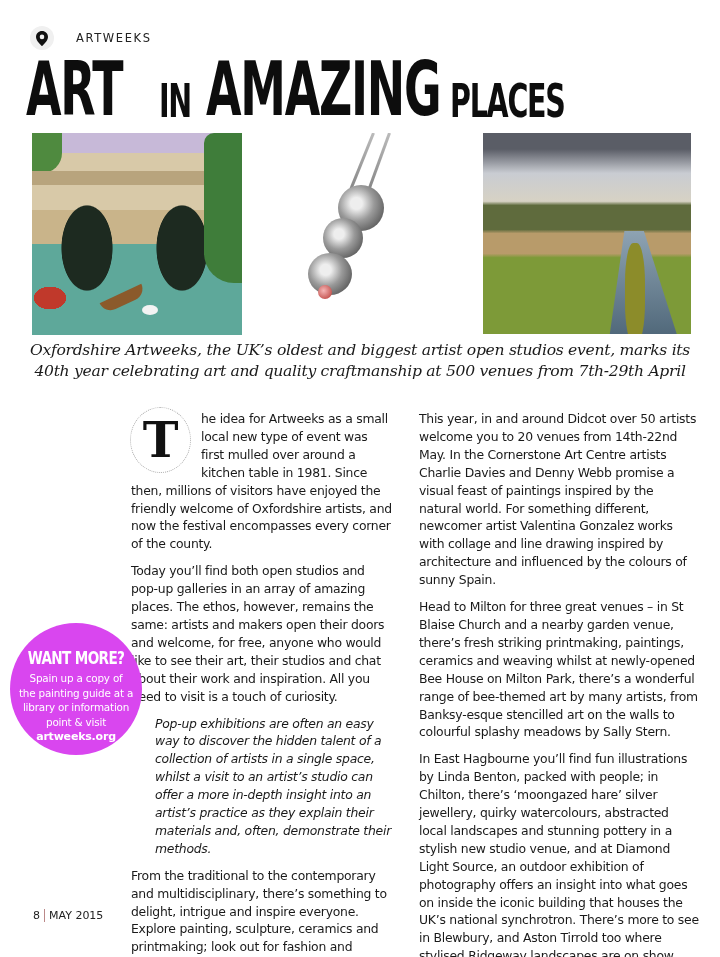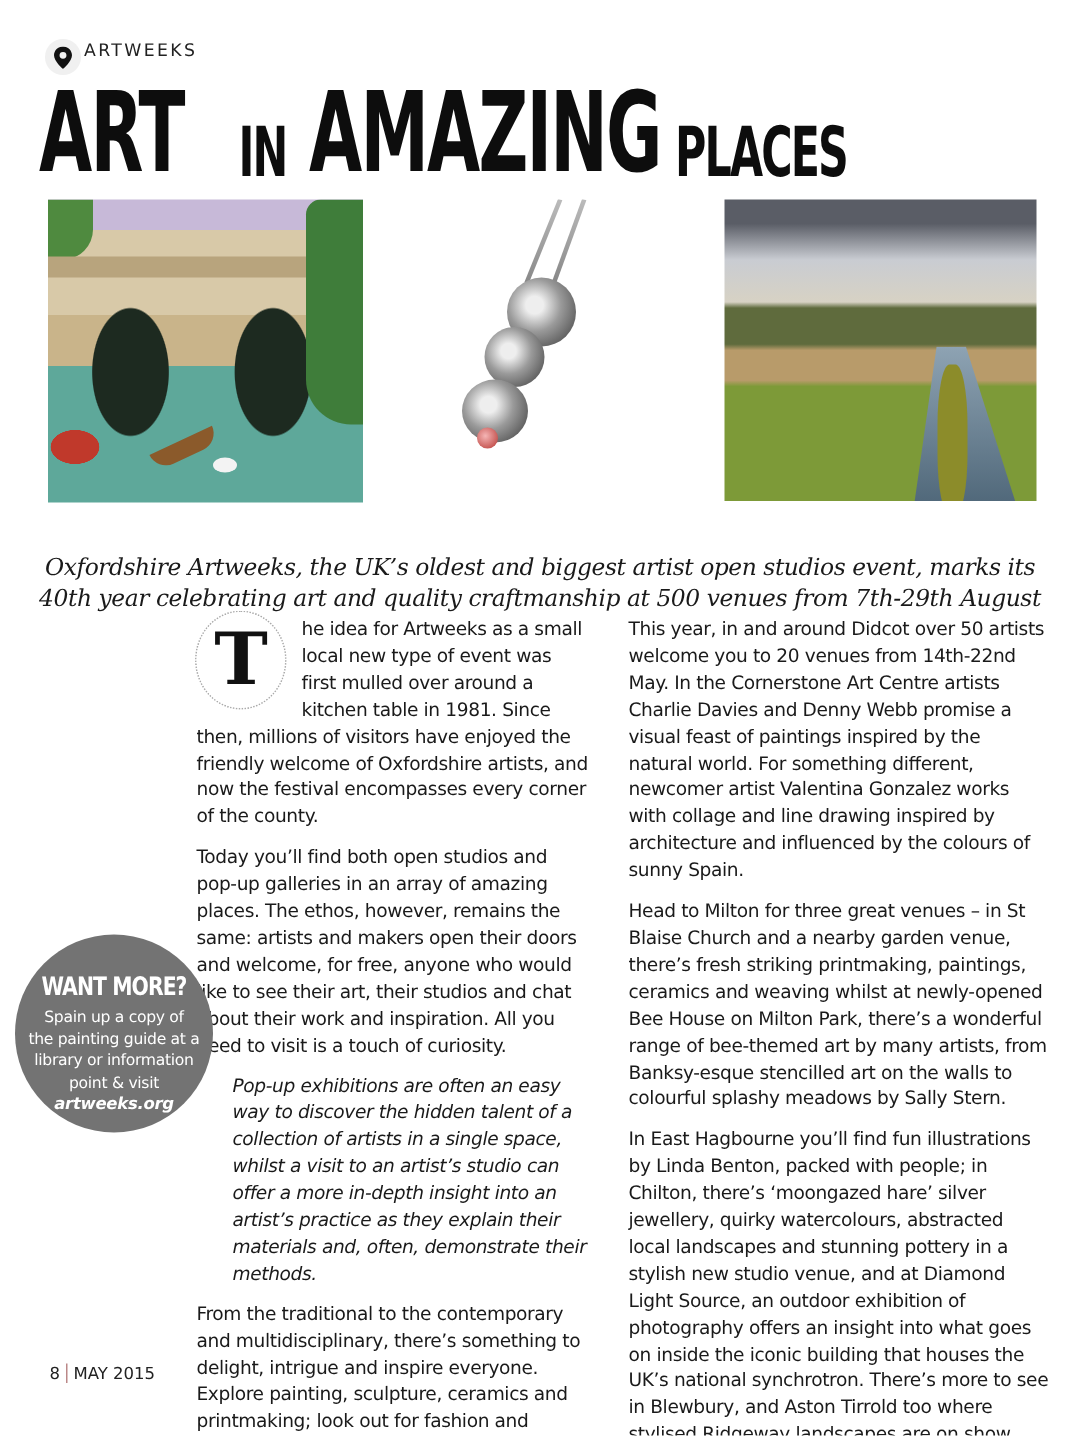--- a/index.html
+++ b/index.html
@@ -1,19 +1,19 @@
 <!DOCTYPE html>
 <html><head>
   <meta charset="utf-8">
   <style>
     * { box-sizing: border-box; margin: 0; padding: 0; }
     html, body { width: 720px; height: 957px; background: #ffffff; overflow: hidden; }
     body { position: relative; font-family: "DejaVu Sans", sans-serif; color: #1a1a1a; }
 
-    .section-tag { position: absolute; left: 30px; top: 26px; display: flex; align-items: flex-start; gap: 2px; }
+    .section-tag { position: absolute; left: 30px; top: 26px; display: flex; align-items: center; gap: 22px; }
     .pin-circle { width: 24px; height: 24px; border-radius: 50%; background: #f0f0f0; display: flex; align-items: center; justify-content: center; }
     .section-label { font-family: "DejaVu Sans", sans-serif; font-size: 11.5px; letter-spacing: 1.6px; color: #222; }
 
     .headline { position: absolute; left: 26px; top: 50px; height: 76px; display: flex; align-items: flex-end; white-space: nowrap;
       font-family: "DejaVu Sans", sans-serif; font-weight: bold; color: #0d0d0d; letter-spacing: -2px; }
     .headline .big { font-size: 74px; line-height: 74px; transform: scaleX(0.62); transform-origin: left bottom; display: inline-block; }
     .headline .small { font-size: 46px; line-height: 46px; transform: scaleX(0.62); transform-origin: left bottom; display: inline-block; }
     .hl-art { position: absolute; left: 0; bottom: 0; }
     .hl-in { position: absolute; left: 133px; bottom: 2px; }
     .hl-amazing { position: absolute; left: 180px; bottom: 0; }
@@ -40,33 +40,33 @@
     .photo-2 .d2 { left: 63px; top: 85px; width: 40px; height: 40px; }
     .photo-2 .d3 { left: 48px; top: 120px; width: 44px; height: 42px; }
     .photo-2 .gem { position: absolute; left: 58px; top: 152px; width: 14px; height: 14px; border-radius: 50%; background: radial-gradient(circle at 40% 40%, #f5b5b5, #b5342f); }
 
     .photo-3 { left: 483px; top: 133px; width: 208px; height: 201px;
       background: linear-gradient(180deg, #5a5d66 0 8%, #c9ccd2 20%, #d7d2c4 34%, #5f6b3d 36% 48%, #b89b6a 50% 60%, #7d9a38 62% 100%); }
     .photo-3 .river { position: absolute; left: 118px; top: 98px; width: 78px; height: 110px; background: linear-gradient(180deg, #8ea3b3, #4d6577); clip-path: polygon(30% 0, 55% 0, 100% 100%, 10% 100%); }
     .photo-3 .island { position: absolute; left: 142px; top: 110px; width: 20px; height: 100px; background: #8c8c2a; border-radius: 40%; }
 
     .standfirst { position: absolute; left: 0; top: 340px; width: 720px; text-align: center;
-      font-family: "DejaVu Serif", serif; font-style: italic; font-size: 15.6px; line-height: 21px; color: #1a1a1a; letter-spacing: -0.3px; margin-top: 28px; }
+      font-family: "DejaVu Serif", serif; font-style: italic; font-size: 15.6px; line-height: 21px; color: #1a1a1a; letter-spacing: -0.3px; }
 
     .col { position: absolute; font-family: "DejaVu Sans", sans-serif; font-size: 12.4px; line-height: 17.9px; color: #1a1a1a; letter-spacing: -0.25px; }
     .col p { margin-bottom: 9px; }
     .col-1 { left: 131px; top: 410px; width: 262px; }
     .col-2 { left: 419px; top: 410px; width: 280px; }
 
     .dropcap-wrap { float: left; width: 61px; height: 66px; margin: -3px 10px 0 -1px; border-radius: 50%; border: 1.5px dotted #aaa; display: flex; align-items: center; justify-content: center; }
     .dropcap { font-family: "DejaVu Serif", serif; font-size: 48px; line-height: 48px; color: #111; font-weight: bold; }
-    .wm { position: absolute; left: 10px; top: 623px; width: 132px; height: 132px; border-radius: 50%; background: #737373; color: #ffffff; text-align: center; padding-top: 25px; }
+    .wm { position: absolute; left: 10px; top: 623px; width: 132px; height: 132px; border-radius: 50%; background: #d946ef; color: #ffffff; text-align: center; padding-top: 25px; }
     .wm-title { font-family: "DejaVu Sans", sans-serif; font-weight: bold; font-size: 17px; letter-spacing: -0.8px; transform: scaleX(0.8); display: block; margin-bottom: 3px; }
     .wm-body { font-family: "DejaVu Sans", sans-serif; font-size: 10.4px; line-height: 14.5px; letter-spacing: -0.2px; }
-    .wm-link { font-weight: bold; font-style: italic; font-size: 11px; color: #fff; text-decoration: none; }
+    .wm-link { font-weight: bold; font-size: 11px; color: #fff; text-decoration: none; }
 
     .footer { position: absolute; left: 33px; top: 909px; font-family: "DejaVu Sans", sans-serif; font-size: 11px; color: #222; display: flex; align-items: center; gap: 4px; }
     .footer .bar { display: inline-block; width: 1px; height: 13px; background: #b88; }
   </style>
 </head>
 <body>
 
 <div class="section-tag">
   <span class="pin-circle">
     <svg width="12" height="15" viewBox="0 0 12 15">
@@ -98,21 +98,21 @@
     <div class="disc d3"></div>
     <div class="gem"></div>
 </div>
 <div class="photo photo-3" title="Aerial drone photo of river and fields">
   <div class="river"></div>
     <div class="island"></div>
 </div>
 
 <div class="standfirst">
   <div>Oxfordshire Artweeks, the UK’s oldest and biggest artist open studios event, marks its</div>
-  <div>40th year celebrating art and quality craftmanship at 500 venues from 7th-29th August</div>
+  <div>40th year celebrating art and quality craftmanship at 500 venues from 7th-29th April</div>
 </div>
 
 <div class="col col-1">
   <p>
     <span class="dropcap-wrap">
       <span class="dropcap">T</span>
     </span>
     <span>he idea for Artweeks as a small local new type of event was first mulled over around a kitchen table in 1981. Since then, millions of visitors have enjoyed the friendly welcome of Oxfordshire artists, and now the festival encompasses every corner of the county.</span>
   </p>
   <p style="shape-outside:none;">Today you’ll find both open studios and pop-up galleries in an array of amazing places. The ethos, however, remains the same: artists and makers open their doors and welcome, for free, anyone who would like to see their art, their studios and chat about their work and inspiration. All you need to visit is a touch of curiosity.</p>

